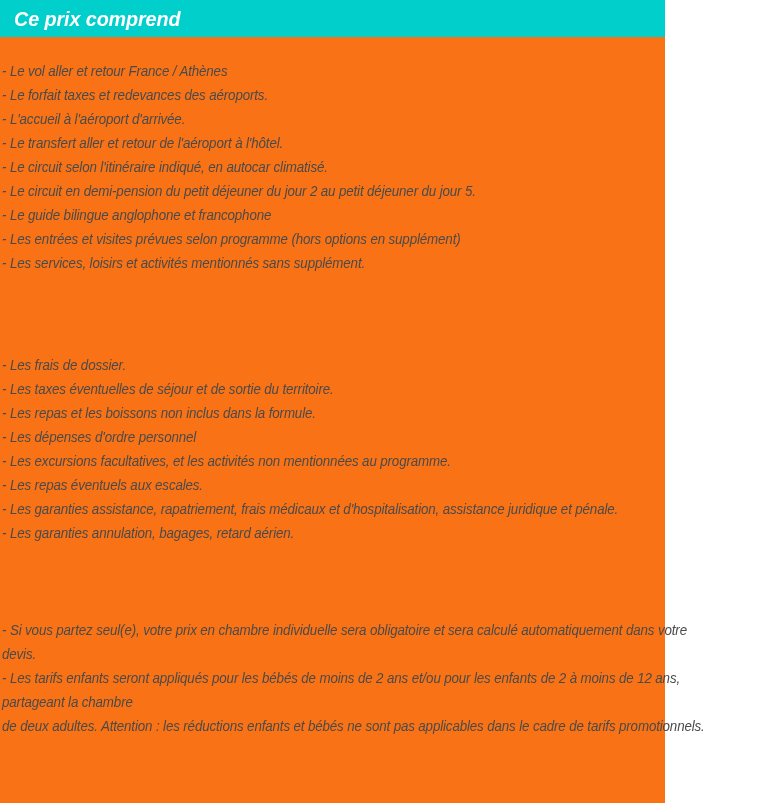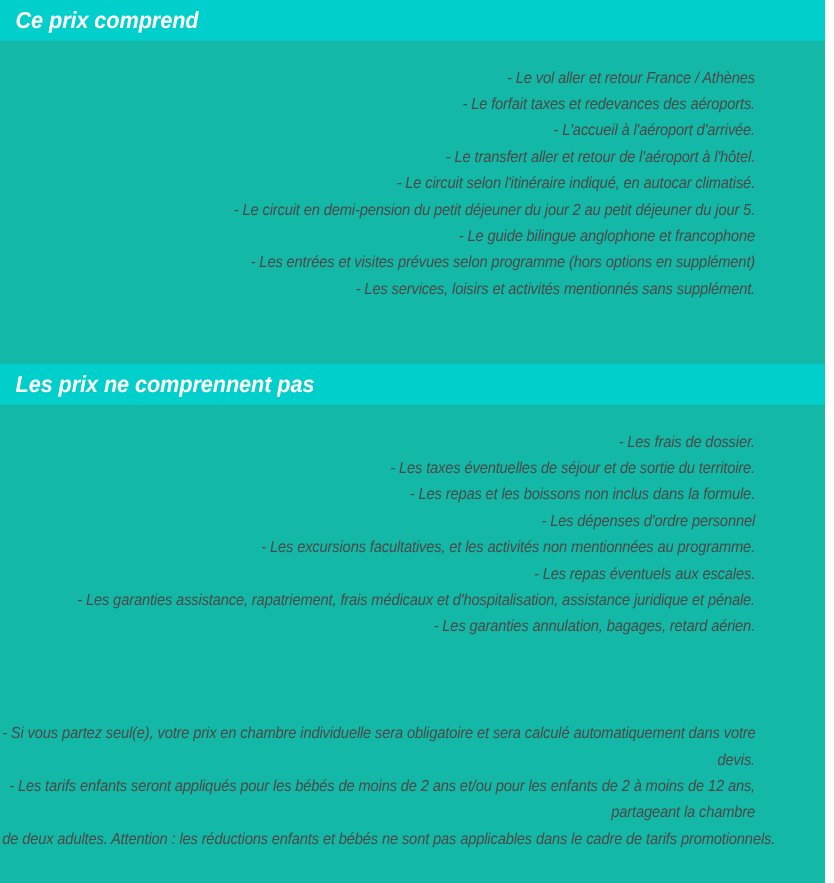--- a/index.html
+++ b/index.html
@@ -8,24 +8,24 @@
     background: #ffffff;
   }
   body {
     width: 758px;
     height: 803px;
     overflow: hidden;
     font-family: "Liberation Sans", sans-serif;
     color: #4a4a4a;
   }
   .page {
-    width: 750px;
+    width: 665px;
     height: 803px;
     position: relative;
-    background: #14b8a6;
+    background: #f97316;
   }
   .section {
     width: 100%;
   }
   .section-header {
     width: 100%;
     background: #00cfcb;
     height: 37px;
     box-sizing: border-box;
     display: flex;
@@ -40,21 +40,20 @@
     font-size: 21px;
     line-height: 21px;
     letter-spacing: -0.1px;
     padding-left: 15px;
     transform: scaleX(0.94);
     transform-origin: left center;
     white-space: nowrap;
   }
   .section-body {
     padding: 0 0 0 2px;
-    text-align: right;
   }
   .list-item,
   .para-line {
     font-style: italic;
     font-size: 14.6px;
     line-height: 24px;
     color: #4a4a4a;
     white-space: nowrap;
     transform: scaleX(0.915);
     transform-origin: left center;
@@ -85,23 +84,20 @@
       <div class="list-item">- Le circuit en demi-pension du petit déjeuner du jour 2 au petit déjeuner du jour 5.</div>
       <div class="list-item">- Le guide bilingue anglophone et francophone</div>
       <div class="list-item">- Les entrées et visites prévues selon programme (hors options en supplément)</div>
       <div class="list-item">- Les services, loisirs et activités mentionnés sans supplément.</div>
     </div>
   </div>
 
   <div class="gap-bottom"></div>
 
   <div class="section">
-    <div class="section-header">
-      <span class="section-header-title">Les prix ne comprennent pas</span>
-    </div>
     <div class="gap-top-2"></div>
     <div class="section-body">
       <div class="list-item">- Les frais de dossier.</div>
       <div class="list-item">- Les taxes éventuelles de séjour et de sortie du territoire.</div>
       <div class="list-item">- Les repas et les boissons non inclus dans la formule.</div>
       <div class="list-item">- Les dépenses d'ordre personnel</div>
       <div class="list-item">- Les excursions facultatives, et les activités non mentionnées au programme.</div>
       <div class="list-item">- Les repas éventuels aux escales.</div>
       <div class="list-item">- Les garanties assistance, rapatriement, frais médicaux et d'hospitalisation, assistance juridique et pénale.</div>
       <div class="list-item">- Les garanties annulation, bagages, retard aérien.</div>

